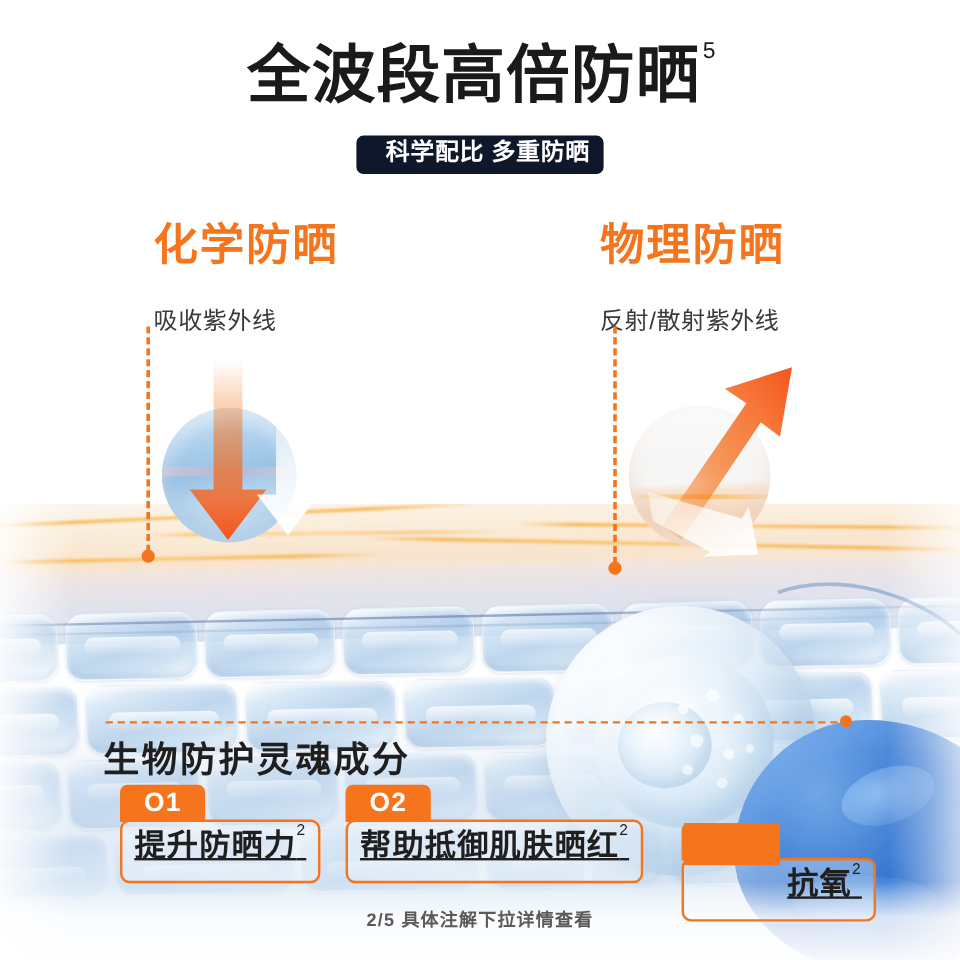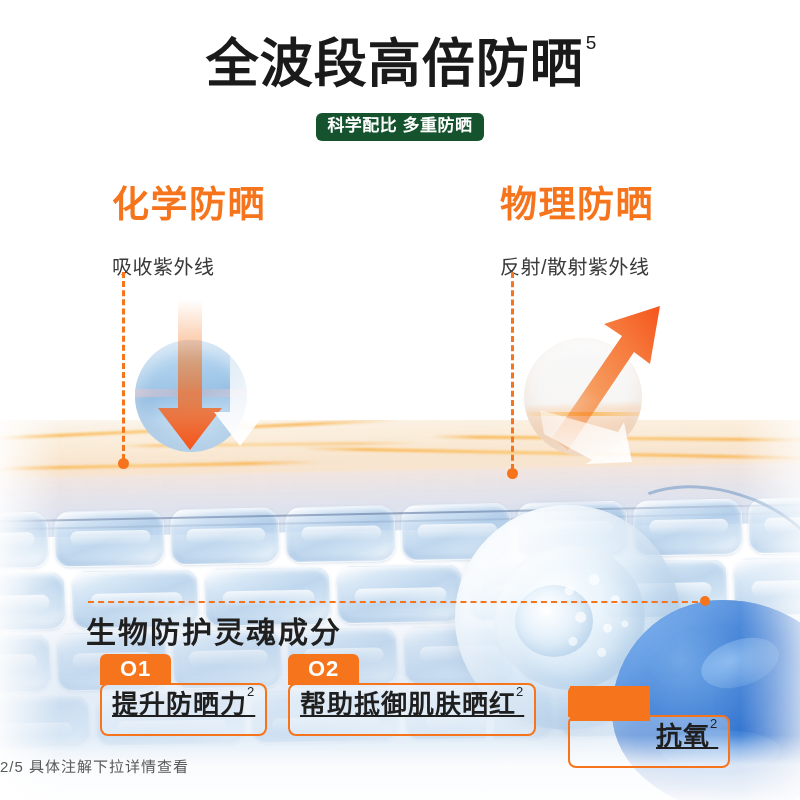--- a/index.html
+++ b/index.html
@@ -293,46 +293,46 @@
   
   .sub-row {
     left: 0; top: 113px; width: 800px;
     display: flex;
     align-items: center;
     justify-content: center;
     gap: 6px;
     white-space: nowrap;
   }
   .sub-chip {
-    background: #14532d;
+    background: #0f172a;
     color: #ffffff;
-    font-size: 17px;
-    font-weight: 700;
-    padding: 3px 11px 5px 11px;
+    font-size: 20px;
+    font-weight: 700;
+    padding: 3px 11px 5px 24px;
     border-radius: 6px;
     letter-spacing: 0.5px;
     line-height: 1.18;
   }
   .sub-text {
     color: #F5741C;
     font-size: 25px;
     font-weight: 700;
     letter-spacing: 0.3px;
   }
   .sub-text .sup {
     font-size: 13px;
     font-weight: 400;
     vertical-align: super;
     position: relative;
     top: -6px;
   }
 
   
   .col { width: 300px; }
-  .col.left  { left: 112px; top: 183px; }
+  .col.left  { left: 128px; top: 183px; }
   .col.right { left: 500px; top: 183px; }
   .col .big {
     font-size: 37px;
     font-weight: 700;
     color: #F5741C;
     letter-spacing: 1.5px;
     line-height: 1.2;
   }
   .col .small {
     margin-top: 24px;
@@ -499,23 +499,23 @@
     position: absolute;
     left: 2px; top: 32px;
     width: 80px; height: 35px;
     background: #F5741C;
     z-index: 69;
   }
 
   
   .caption {
     left: 0; top: 755px; width: 800px;
-    text-align: left;
+    text-align: center;
     font-size: 15px;
-    font-weight: 400;
+    font-weight: 700;
     color: #5a5a5a;
     letter-spacing: 1px;
     z-index: 70;
   }
 </style>
 </head>
 <body>
 
 <div id="stage">
 

